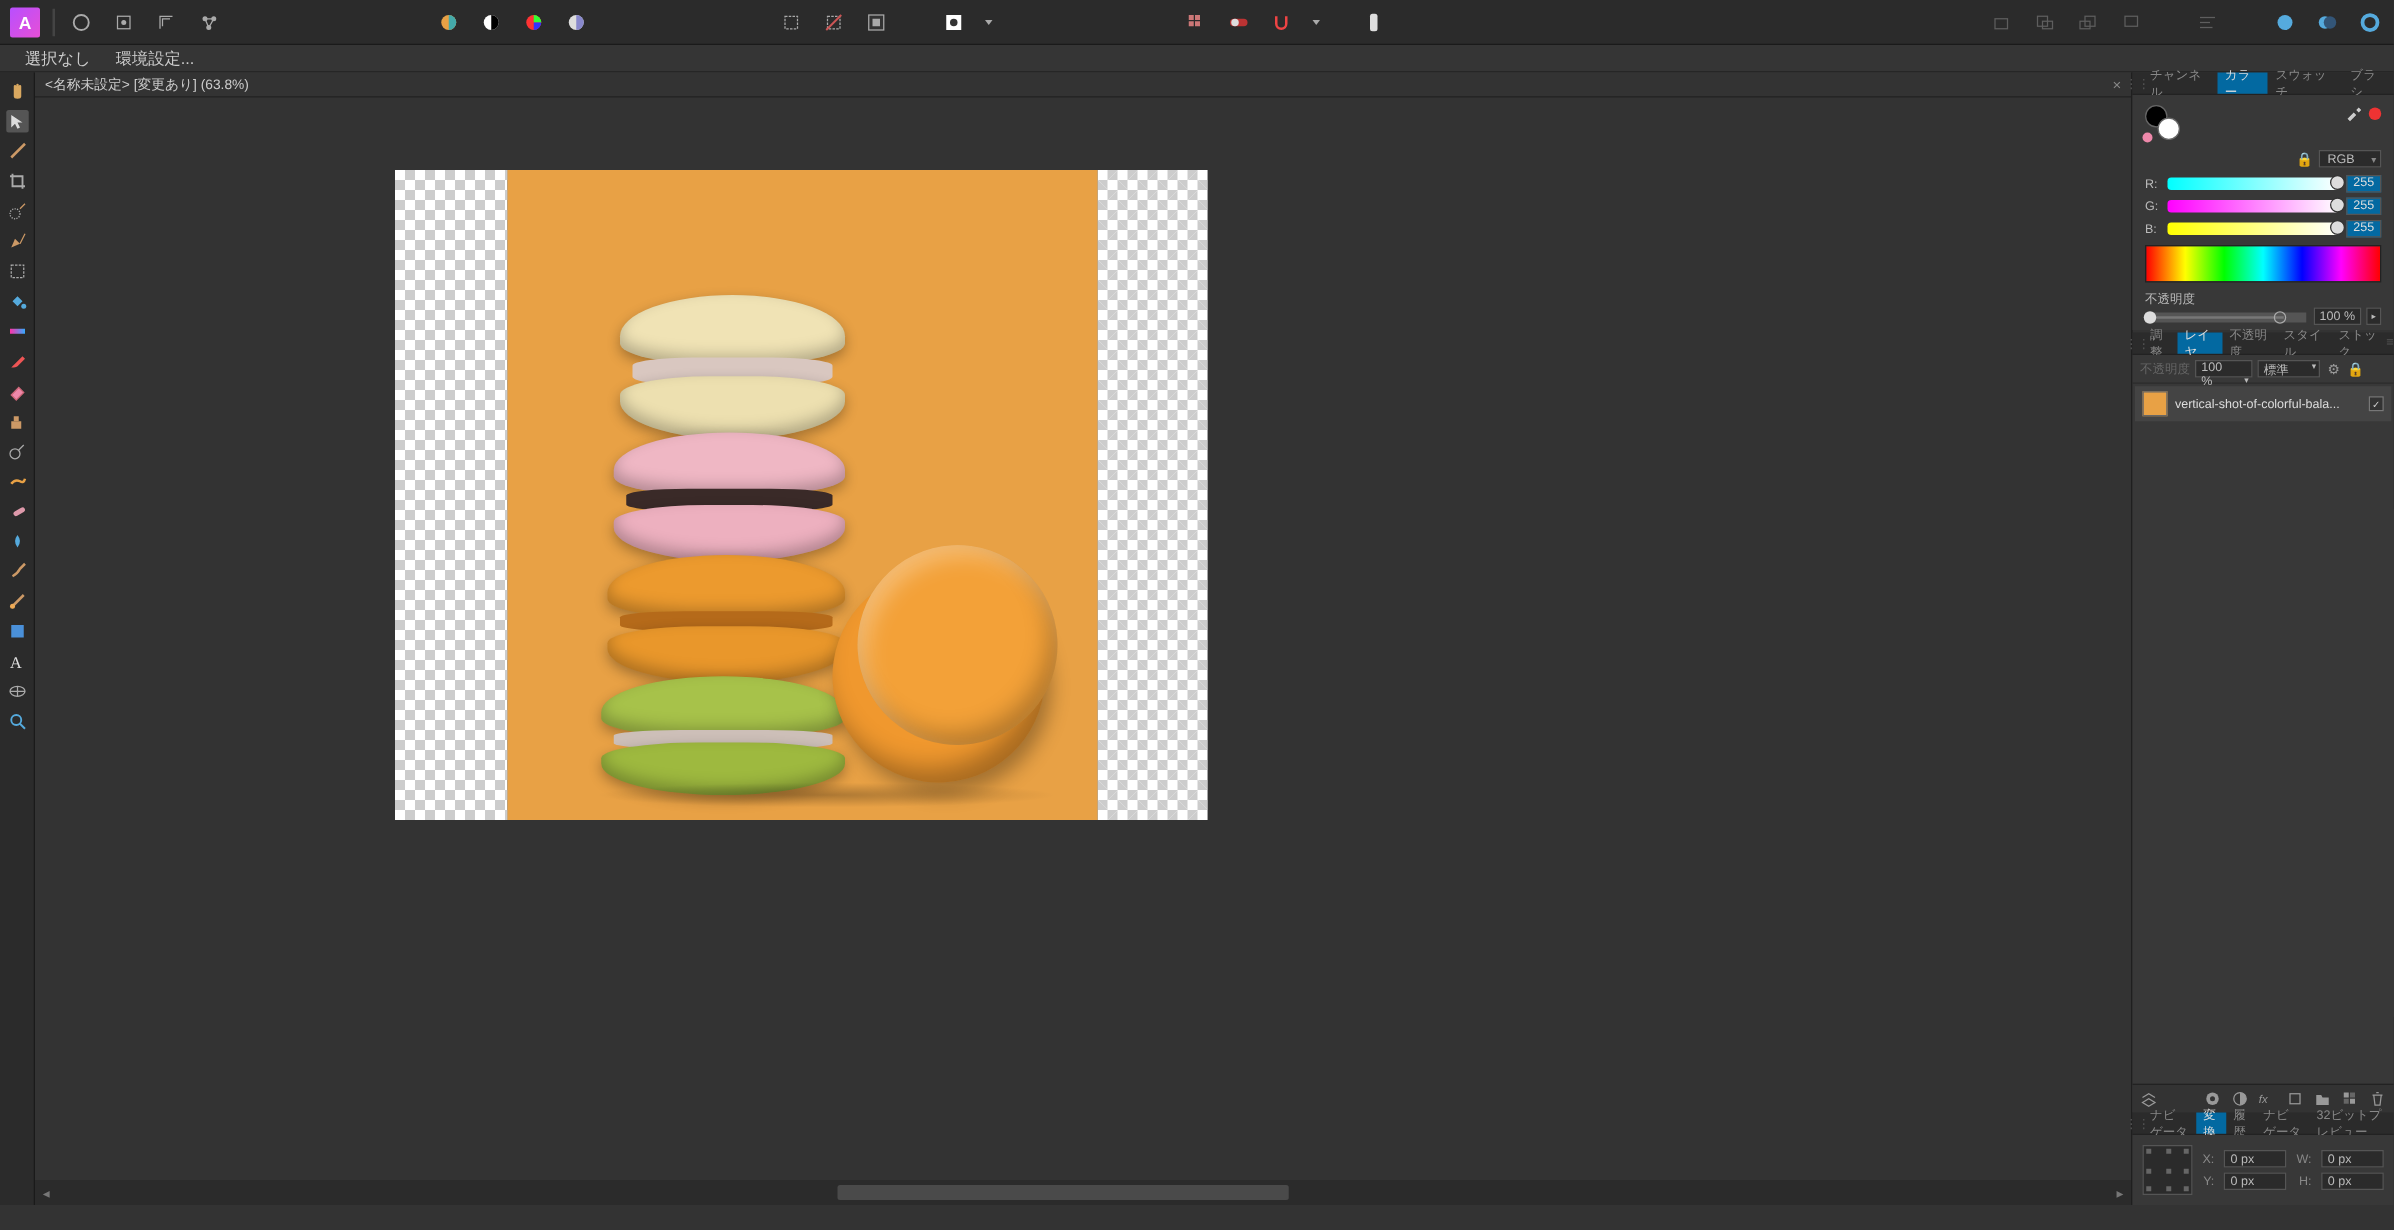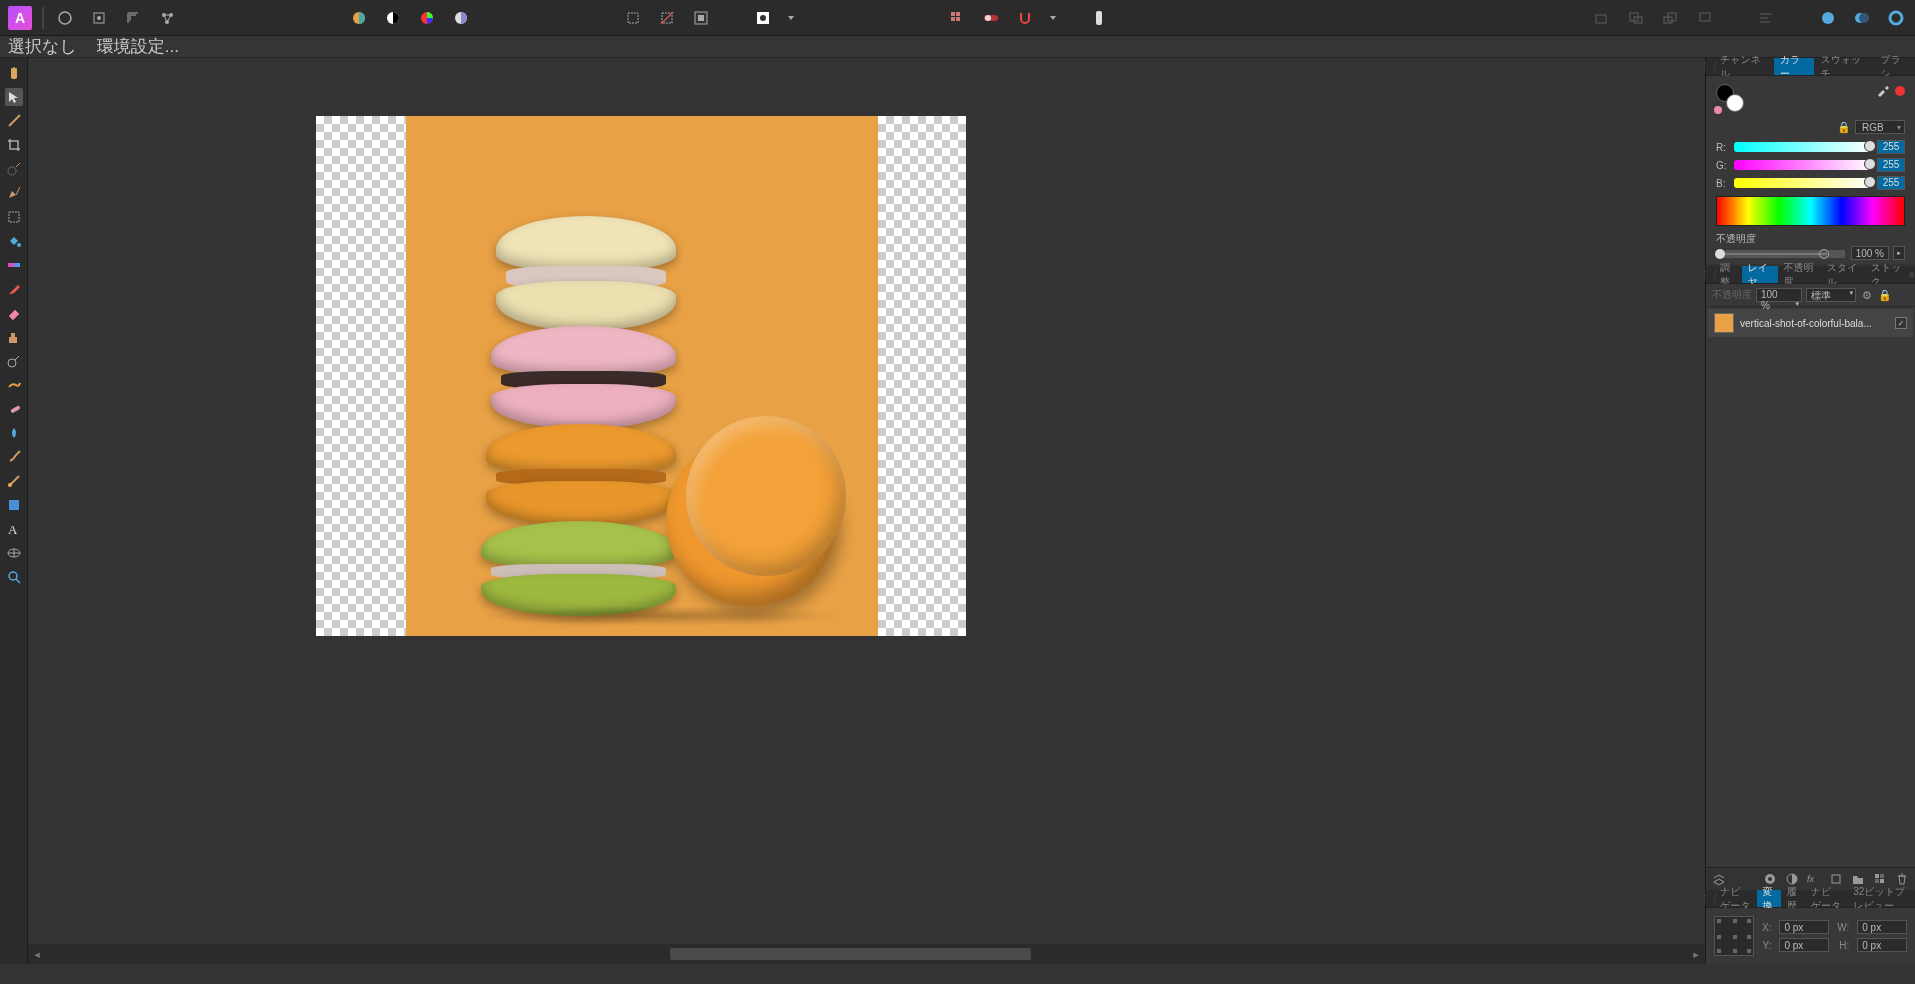--- a/index.html
+++ b/index.html
@@ -3,21 +3,21 @@
 <meta charset="utf-8">
 <style>
 * { margin: 0; padding: 0; box-sizing: border-box; user-select: none; }
 body { background: #333333; font-family: "Segoe UI", Arial, sans-serif; font-size: 11px; color: #bbbbbb; width: 1915px; height: 984px; overflow: hidden; }
 .topbar { height: 36px; background: #2b2b2b; display: flex; align-items: center; padding: 0 8px; border-bottom: 1px solid #1a1a1a; }
 .topbar .group { display: flex; align-items: center; gap: 12px; }
 .topbar .sep { width: 2px; height: 22px; background: #444; margin: 0 10px; }
 .topbar .spacer { flex: 1; }
 .icon-btn { width: 22px; height: 22px; display: flex; align-items: center; justify-content: center; border-radius: 2px; }
 .logo { width: 24px; height: 24px; background: linear-gradient(135deg,#b84fff,#e74fd6); display:flex;align-items:center;justify-content:center;font-weight:bold;font-size:14px;color:white; border-radius:2px;}
-.contextbar { height: 22px; background: #353535; display: flex; align-items: center; padding: 0 8px; border-bottom: 1px solid #222; font-size: 17px; color: #ccc; }
+.contextbar { height: 22px; background: #353535; display: flex; align-items: center; padding: 0 20px; border-bottom: 1px solid #222; font-size: 13px; color: #ccc; }
 .contextbar span { margin-right: 20px; }
 .main { display: flex; height: 906px; }
 .tool-col { width: 28px; background: #2b2b2b; display: flex; flex-direction: column; align-items: center; padding-top: 6px; gap: 6px; border-right: 1px solid #1a1a1a; }
 .tool { width: 18px; height: 18px; display:flex;align-items:center;justify-content:center; }
 .tool.active { background: #555; border-radius:2px; }
 .doc-area { flex: 1; background: #333; display: flex; flex-direction: column; }
 .doc-tab { height: 20px; background: #333; color: #ccc; font-size: 11px; padding: 0 8px; display: flex; align-items: center; border-bottom: 1px solid #222; justify-content: space-between;}
 .canvas-wrap { flex: 1; position: relative; overflow: hidden; }
 .canvas { position: absolute; left: 288px; top: 58px; width: 650px; height: 520px; display:flex; }
 .checker { background-image: linear-gradient(45deg,#ccc 25%,transparent 25%),linear-gradient(-45deg,#ccc 25%,transparent 25%),linear-gradient(45deg,transparent 75%,#ccc 75%),linear-gradient(-45deg,transparent 75%,#ccc 75%); background-size:16px 16px; background-position:0 0,0 8px,8px -8px,-8px 0; background-color:#fff; }
@@ -401,20 +401,24 @@
       </div>
     <div class="tool">
         <svg width="16" height="16">
           <circle cx="7" cy="7" r="4" stroke="#5ad" fill="none" stroke-width="1.5"></circle>
           <line x1="10" y1="10" x2="14" y2="14" stroke="#5ad" stroke-width="1.5"></line>
         </svg>
       </div>
   </div>
 
   <div class="doc-area">
+    <div class="doc-tab">
+      <span>&lt;名称未設定&gt; [変更あり] (63.8%)</span>
+      <span style="color:#888;font-size:12px;">×</span>
+    </div>
     <div class="canvas-wrap">
       <div class="canvas">
         <div class="side-l checker"></div>
         <div class="photo">
 
           <div class="macaron mac-top" style="left:90px;top:100px;width:180px;height:55px;background:#f0e3b5;"></div>
           <div class="filling" style="left:100px;top:150px;width:160px;height:22px;background:#d9c7c0;"></div>
           <div class="macaron mac-bot" style="left:90px;top:165px;width:180px;height:50px;background:#ede0b0;"></div>
 
           <div class="macaron mac-top" style="left:85px;top:210px;width:185px;height:50px;background:#efb7c4;"></div>

